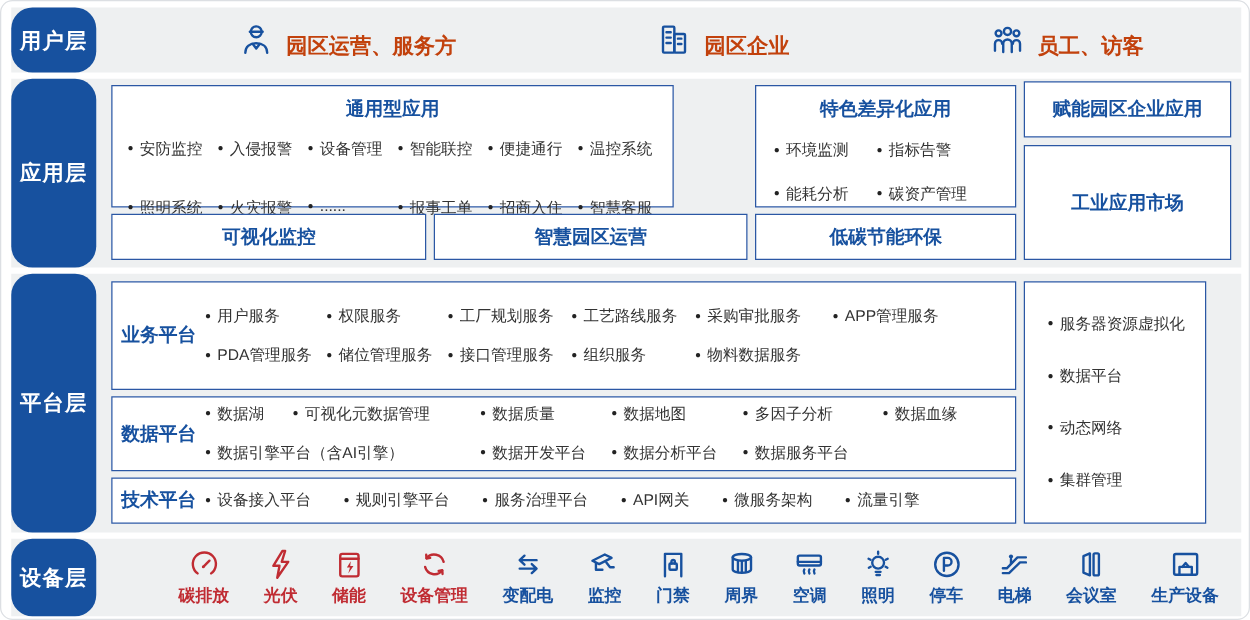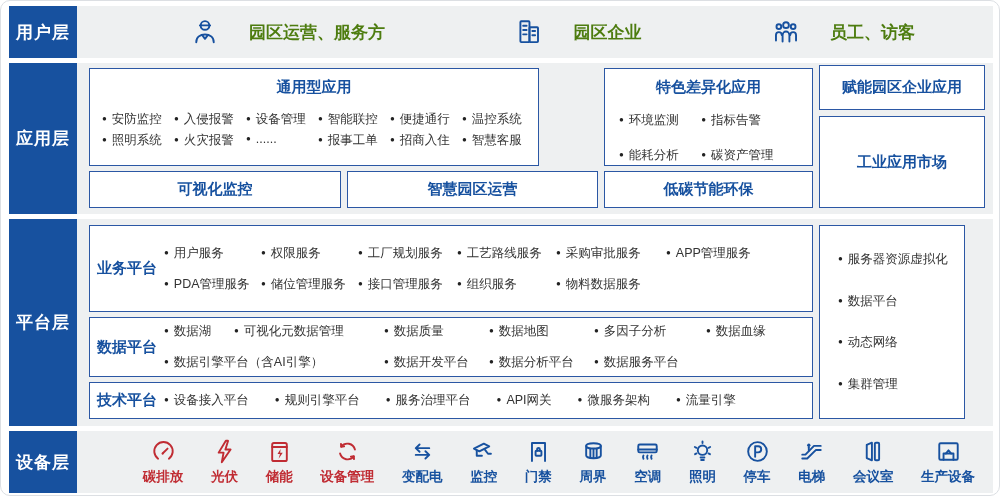--- a/index.html
+++ b/index.html
@@ -9,40 +9,40 @@
             border:1px solid #dcdfe3; border-radius:10px; overflow:hidden; }
 
   .band { position:absolute; left:8px; width:984px; background:#eef0f1; display:flex; }
   .band-user     { top:5px;   height:52px; }
   .band-app      { top:62px;  height:151px; }
   .band-platform { top:218px; height:207px; }
   .band-device   { top:430px; height:62px;gap:48px; }
 
   .layer-label { width:68px; flex:0 0 68px; background:#17519f; color:#fff;
                  display:flex; align-items:center; justify-content:center;
-                 font-size:17px; font-weight:bold; letter-spacing:1px; }
+                 font-size:17px; font-weight:bold; letter-spacing:1px;border-radius:17px; }
   .band-content { position:relative; flex:1; }
 
   
   .user-row { display:flex; align-items:center; justify-content:space-between; height:100%;
               padding-left:112px; padding-right:78px; }
-  .user-group { display:flex; align-items:center; gap:28px; color:#4d7c0f;
+  .user-group { display:flex; align-items:flex-end; gap:8px; color:#c2410c;
                 font-size:17px; font-weight:bold; }
   .uicon { width:32px; height:32px; fill:none; stroke:#17519f; stroke-width:1.8;
            stroke-linecap:round; stroke-linejoin:round; }
 
   
   .box { position:absolute; background:#fff; border:1px solid #2b57a4; }
   .box-title { color:#17519f; font-weight:bold; font-size:15px; text-align:center; }
   .bi { font-size:12.5px; color:#333; white-space:nowrap; }
   .bi::before { content:"●"; font-size:8px; margin-right:5px; vertical-align:2px; color:#222; }
 
   
   .general-box   { left:12px;  top:5px;   width:450px; height:98px; padding-top:9px; }
-  .general-grid  { display:grid; grid-template-columns:repeat(6,1fr); row-gap:4px;
+  .general-grid  { display:grid; grid-template-columns:repeat(6,1fr); row-gap:30px;
                    padding:14px 4px 0 12px; }
   .special-box   { left:527px; top:5px;   width:209px; height:98px; padding-top:9px; }
   .special-grid  { display:grid; grid-template-columns:1fr 1.25fr; row-gap:18px;
                    padding:15px 8px 0 14px; }
   .empower-box   { left:742px; top:2px;   width:166px; height:45px;
                    display:flex; align-items:center; justify-content:center; }
   .industrial-box{ left:742px; top:53px;  width:166px; height:92px;
                    display:flex; align-items:center; justify-content:center; }
   .app-bottom    { top:108px; height:37px; display:flex; align-items:center; justify-content:center; }
   .viz-box       { left:12px;  width:252px; }

